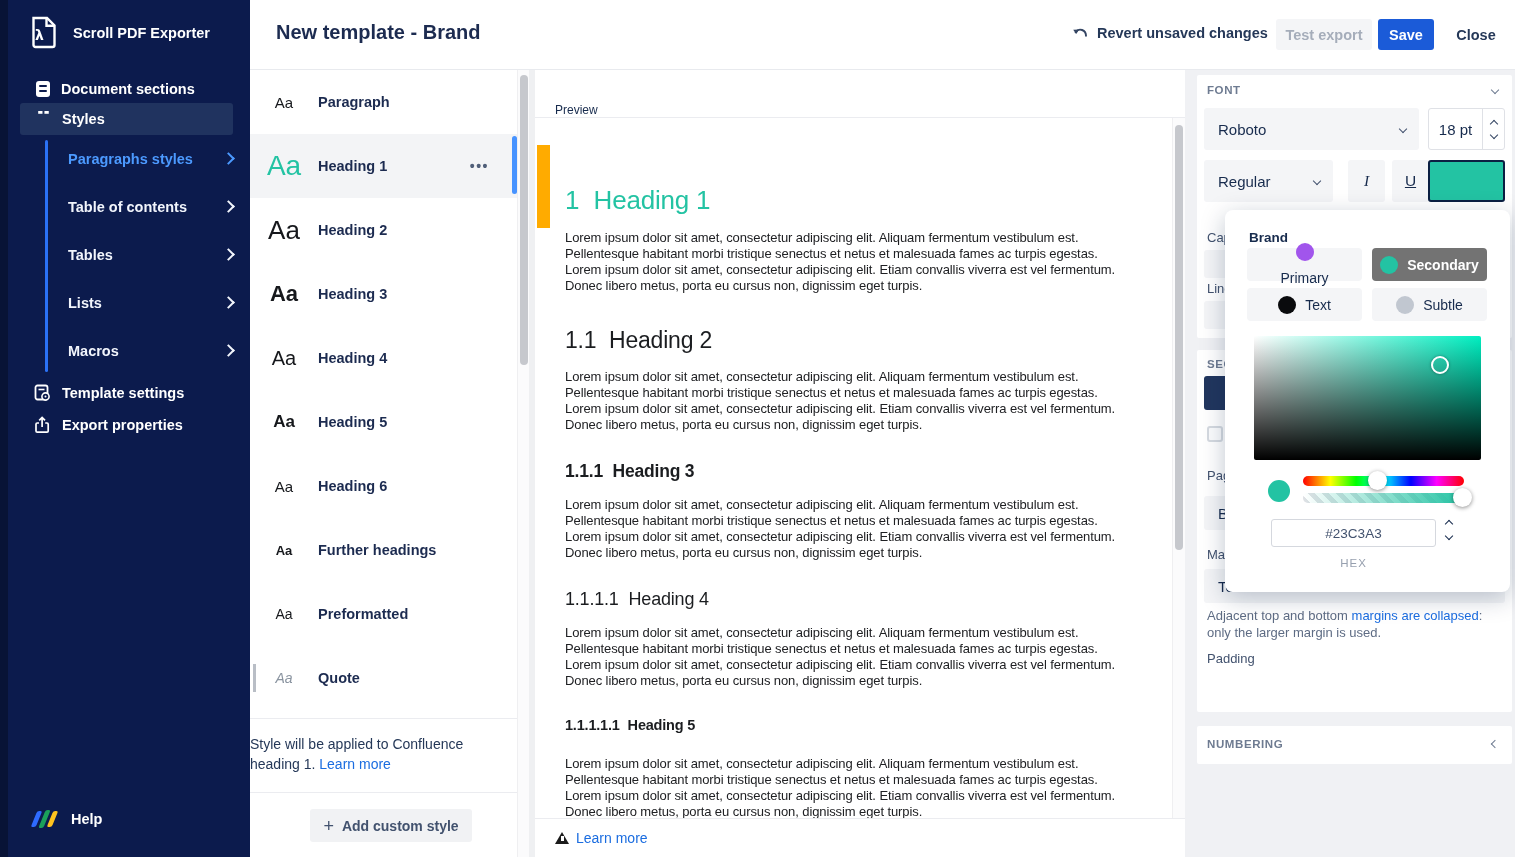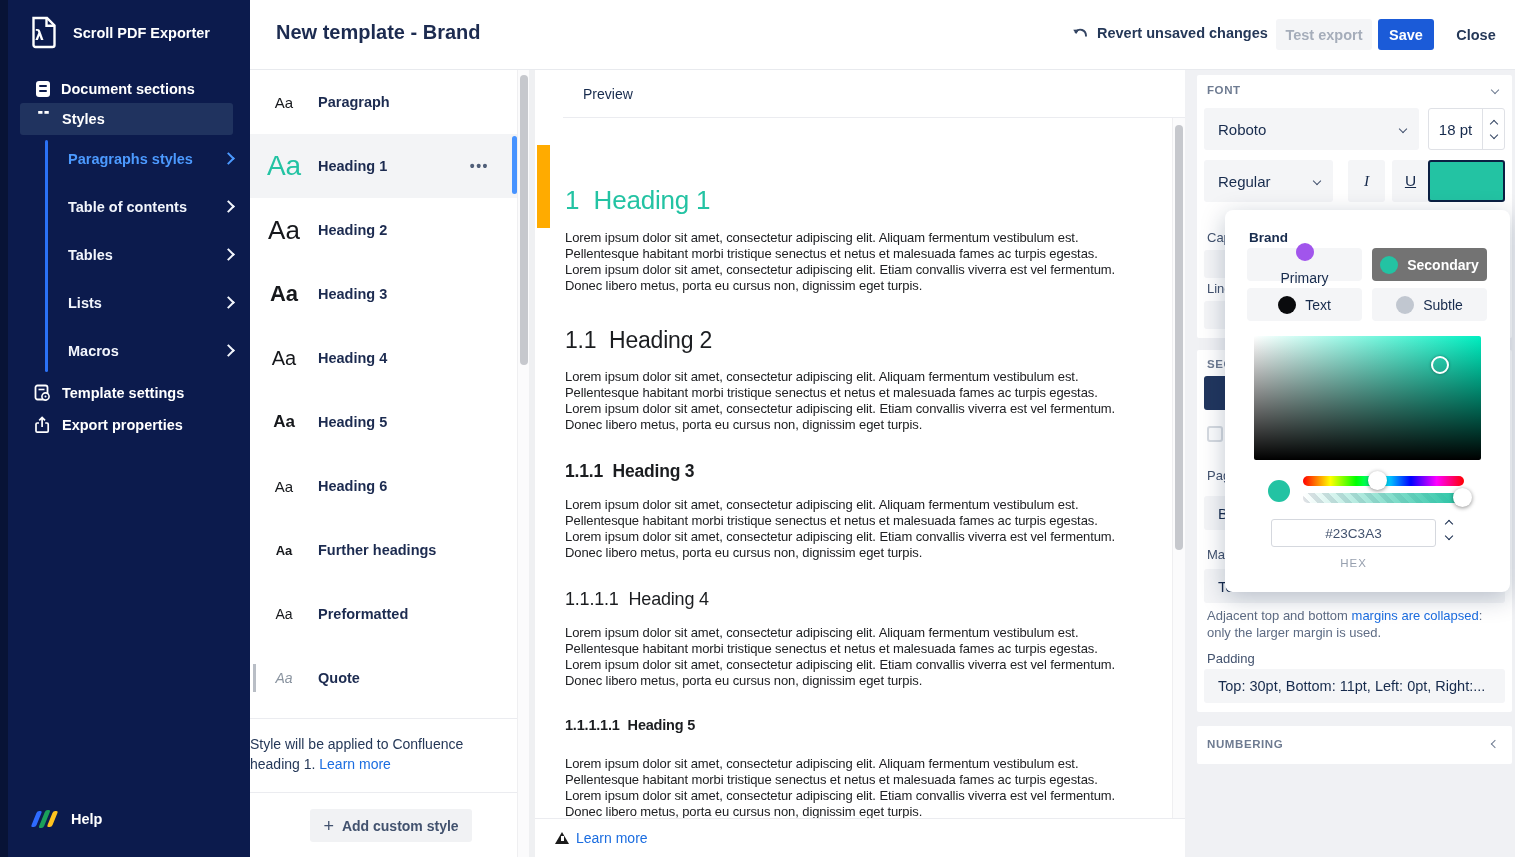--- a/index.html
+++ b/index.html
@@ -66,21 +66,21 @@
   .link{color:#1B6DE0;cursor:pointer;}
   .add-btn{position:absolute;left:60px;top:739px;width:162px;height:33px;background:#F1F2F4;border-radius:3px;
            display:flex;align-items:center;justify-content:center;gap:8px;font-size:14px;font-weight:600;color:#42526E;cursor:pointer;}
   .plus{font-size:18px;font-weight:400;line-height:1;color:#42526E;}
   .vscroll{position:absolute;top:70px;width:12px;height:787px;background:#FBFBFC;border-left:1px solid #EFEFF1;box-sizing:border-box;}
   .vthumb{position:absolute;left:2px;width:8px;background:#C6C8CD;border-radius:4px;cursor:pointer;}
   .gapstrip{position:absolute;top:70px;width:6px;height:787px;background:#EFF0F2;}
   
   .previewcol{position:absolute;left:535px;top:70px;width:650px;height:787px;background:#fff;}
   .pv-head{position:absolute;left:0;top:0;width:650px;height:48px;border-bottom:1px solid #EBECF0;box-sizing:border-box;
-           display:flex;align-items:center;padding-left:20px;font-size:14px;color:#172B4D;margin-left:28px;}
+           display:flex;align-items:flex-end;padding-left:20px;font-size:12px;color:#172B4D;}
   .pv-content{position:absolute;left:0;top:48px;width:650px;height:700px;overflow:hidden;}
   .ybar{position:absolute;left:2px;top:27px;width:13px;height:83px;background:#FFAB00;}
   .pv-h{position:absolute;left:30px;white-space:nowrap;color:#1B1D20;letter-spacing:-0.2px;}
   .pv-h .hnum{margin-right:0.55em;}
   .pv-h1{top:67px;font-size:26px;font-weight:500;color:#23C3A3;}
   .pv-h2{top:209px;font-size:23px;font-weight:400;}
   .pv-h3{top:343px;font-size:17.5px;font-weight:700;}
   .pv-h4{top:471px;font-size:18px;font-weight:400;}
   .pv-h5{top:599px;font-size:14.5px;font-weight:700;}
   .pv-p{position:absolute;left:30px;font-size:13px;line-height:16px;color:#202124;letter-spacing:-0.1px;white-space:nowrap;}
@@ -395,23 +395,20 @@
       <span>Br</span>
     </div>
     <div class="minilabel" style="top:197px;">Mar</div>
     <div class="field" style="left:7px;top:219px;width:301px;height:34px;">
       <span>To</span>
     </div>
     <div class="margins-note">
       <span>Adjacent top and bottom </span><span class="link">margins are collapsed</span><span>: only the larger margin is used.</span>
     </div>
     <div class="minilabel" style="top:301px;">Padding</div>
-    <div class="field" style="left:7px;top:319px;width:301px;height:34px;font-size:14.5px;">
-      <span>Top: 30pt, Bottom: 11pt, Left: 0pt, Right:...</span>
-    </div>
   </div>
 
   <div class="card" style="top:726px;height:38px;">
     <div class="sect-head" style="top:12px;">NUMBERING</div>
     <i class="chv left sm sect-chv" style="top:15px;"></i>
   </div>
 
 
   <div class="popup">
     <div class="brand-label">Brand</div>

